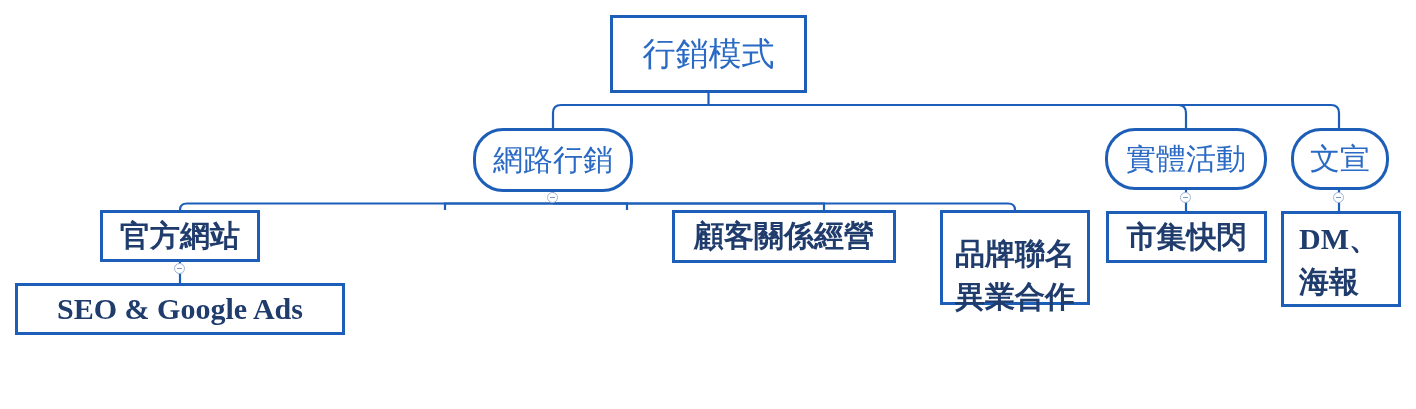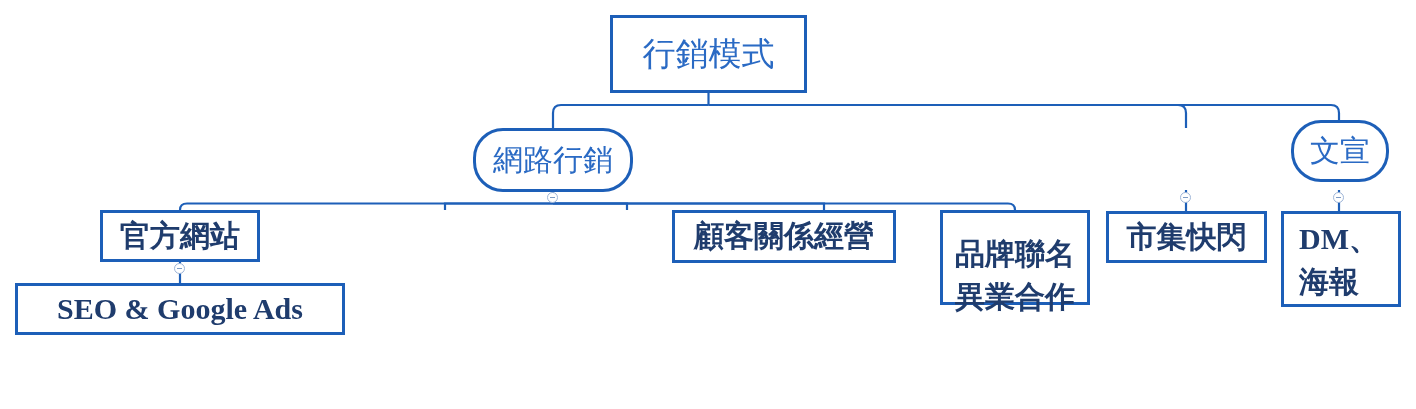--- a/index.html
+++ b/index.html
@@ -23,21 +23,21 @@
   .fs-l2{font-size:30px;border-radius:30px;}
   .fs-l3{font-size:30px;}
   .multiline{display:block;line-height:43px;}
   .align-left{text-align:left;padding:3px 6px 0 15px;}
   .align-center-multi{text-align:center;padding:19px 4px 0 4px;}
 
   
   .n-root    {left:610px; top:15px;  width:197px; height:78px;}
   .n-online  {left:473px; top:128px; width:160px; height:64px;}
   .n-offline {left:1105px;top:128px; width:162px; height:62px;}
-  .n-print   {left:1291px;top:120px; width:98px;  height:62px;}
+  .n-print   {left:1291px;top:128px; width:98px;  height:62px;}
   .n-website {left:100px; top:210px; width:160px; height:52px;}
   .n-seo     {left:15px;  top:283px; width:330px; height:52px;}
   .n-social  {left:347px; top:210px; width:196px; height:182px;}
   .n-delivery{left:548px; top:210px; width:157px; height:53px;}
   .n-crm     {left:672px; top:210px; width:224px; height:53px;}
   .n-cobrand {left:940px; top:210px; width:150px; height:95px;}
   .n-market  {left:1106px;top:211px; width:161px; height:52px;}
   .n-dm      {left:1281px;top:211px; width:120px; height:96px;}
 
   .toggle{
@@ -81,20 +81,21 @@
     <path d="M180,262 V283"></path>
 
     <path d="M1186,190 V211"></path>
 
     <path d="M1339,190 V211"></path>
   </svg>
 
   <div class="node n-root lv-light fs-root">行銷模式</div>
 
   <div class="node n-online lv-light fs-l2">網路行銷</div>
+  <div class="node n-offline lv-light fs-l2">實體活動</div>
   <div class="node n-print lv-light fs-l2">文宣</div>
 
   <div class="node n-website lv-dark fs-l3">官方網站</div>
   <div class="node n-crm lv-dark fs-l3">顧客關係經營</div>
   <div class="node n-cobrand lv-dark fs-l3 multiline align-center-multi">品牌聯名
 異業合作</div>
 
   <div class="node n-seo lv-dark fs-l3">SEO &amp; Google Ads</div>
 
   <div class="node n-market lv-dark fs-l3">市集快閃</div>

